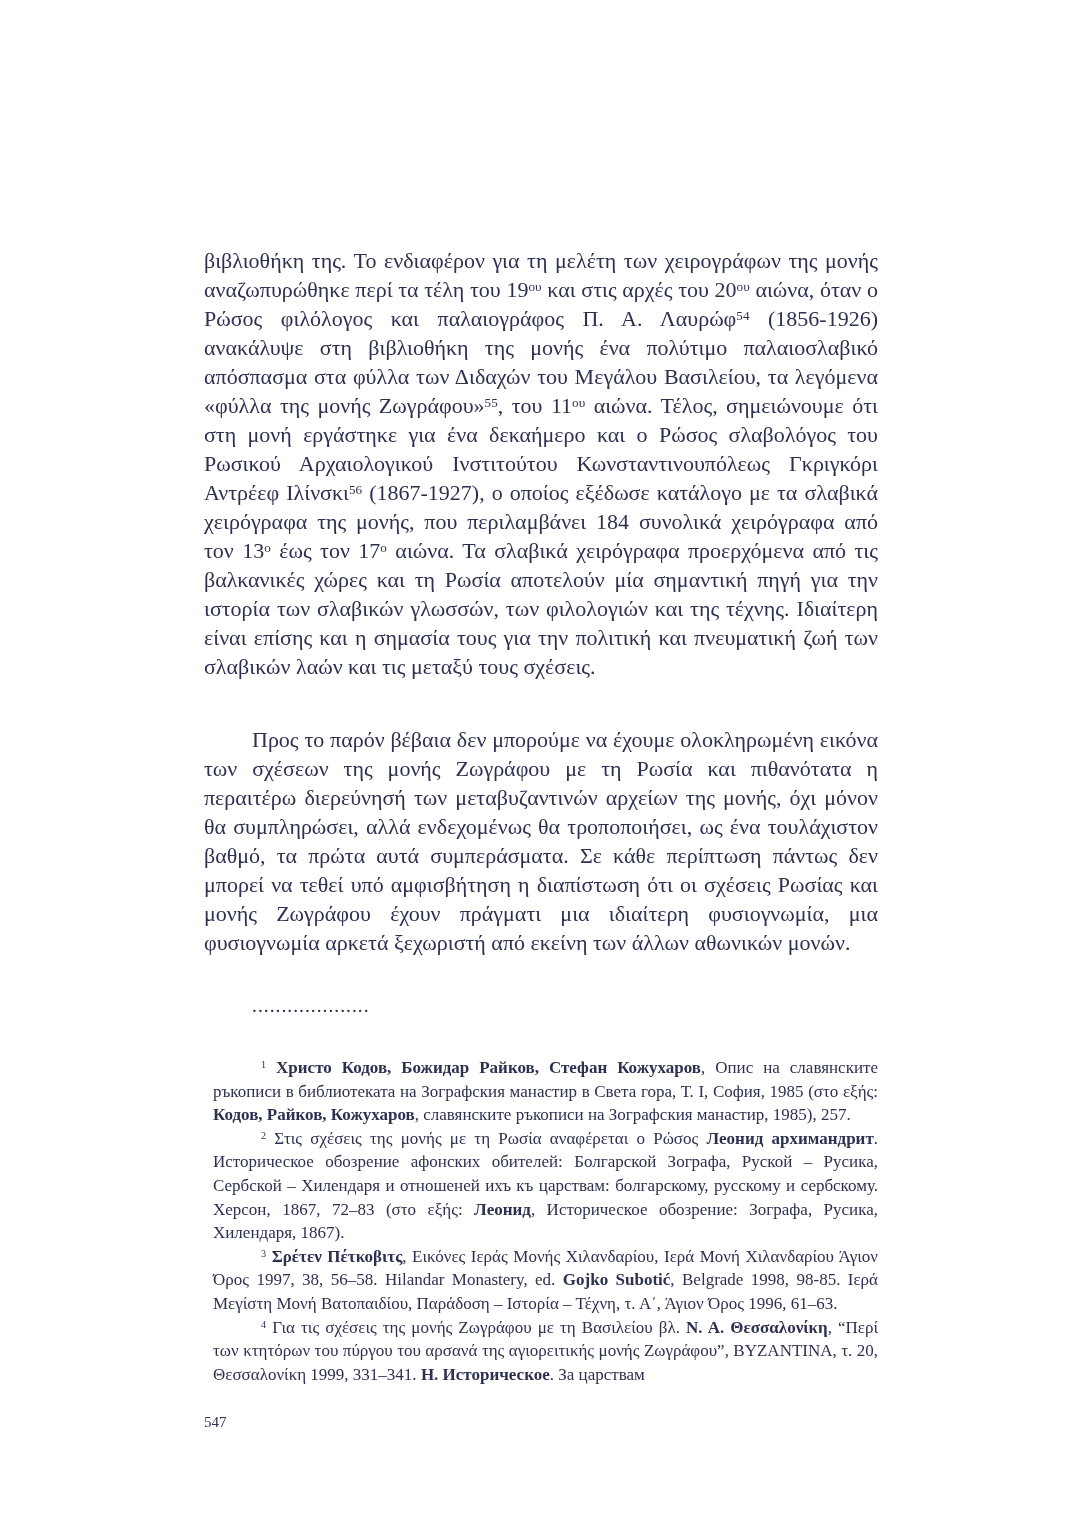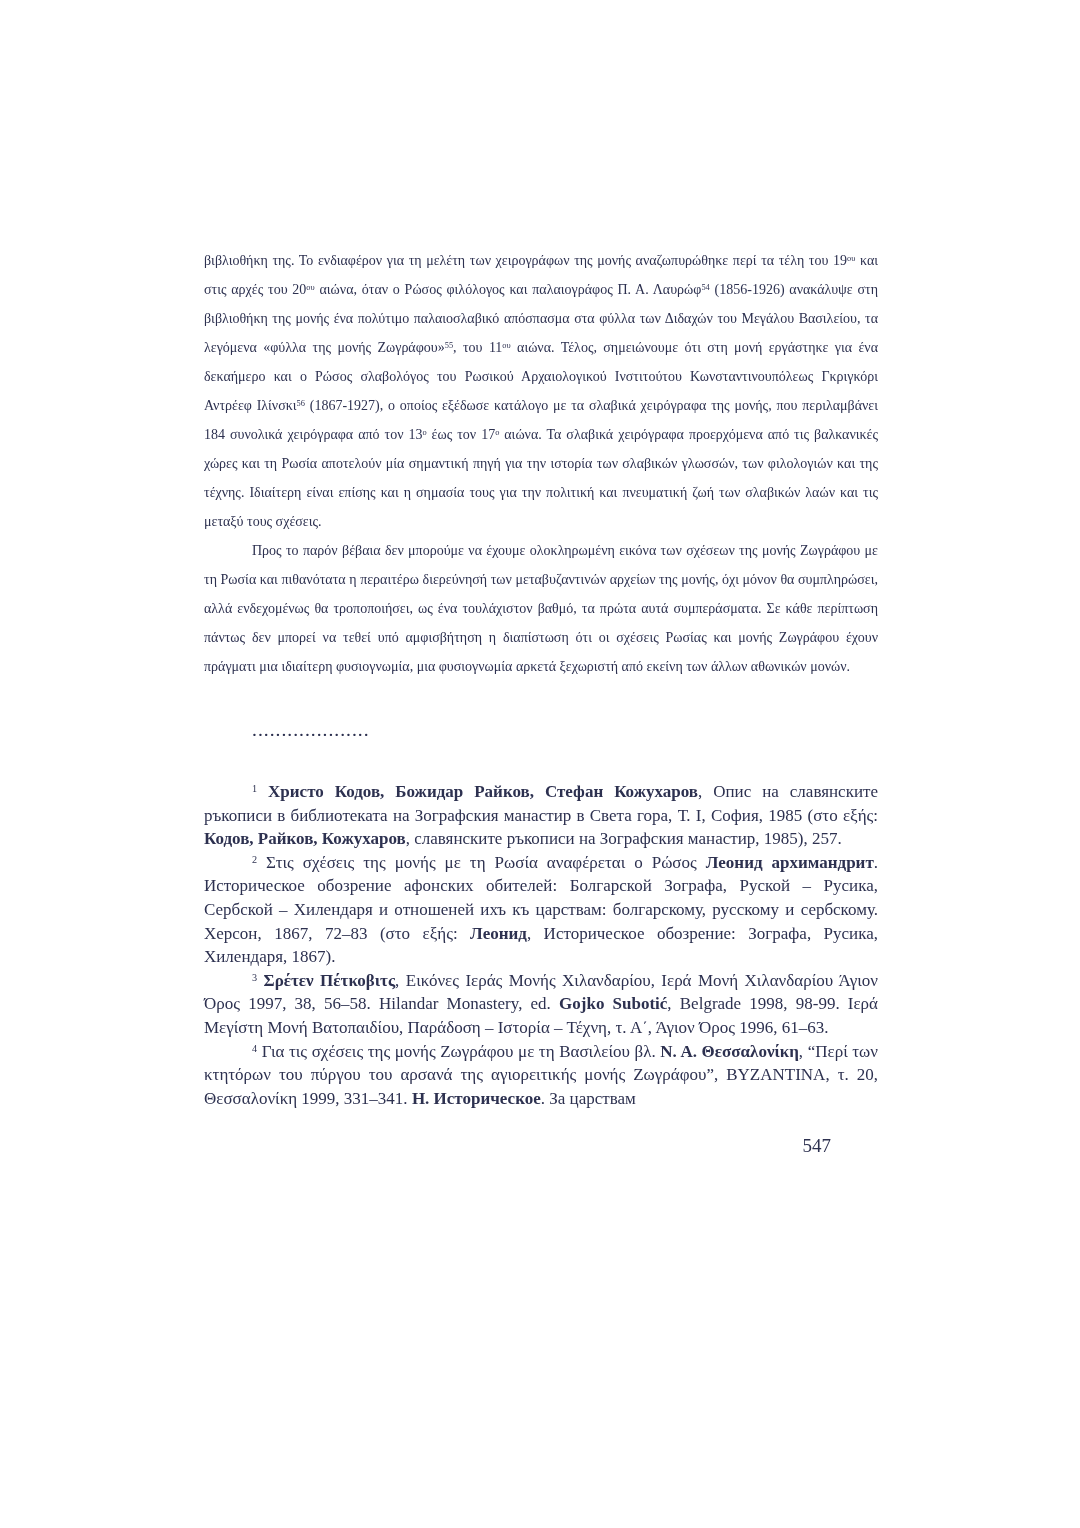--- a/index.html
+++ b/index.html
@@ -14,25 +14,25 @@
     color: #2d3150;
     overflow: hidden;
   }
   .content {
     position: absolute;
     left: 204px;
     top: 246px;
     width: 674px;
   }
   .body-text p {
-    font-size: 14px;
+    font-size: 22px;
     line-height: 29px;
     text-align: justify;
   }
-  .para-indent { text-indent: 48px; }
+  .para-indent { text-indent: 48px; margin-top: 44px; }
   sup {
     font-size: 0.6em;
     line-height: 0;
     vertical-align: baseline;
     position: relative;
     top: -0.45em;
   }
   .b { font-weight: bold; }
   .separator {
     margin-top: 34px;
@@ -40,45 +40,46 @@
     font-size: 19.5px;
     line-height: 29px;
     letter-spacing: 1px;
   }
   .footnotes { margin-top: 36px; }
   .footnotes p {
     font-size: 17px;
     line-height: 23.6px;
     text-align: justify;
     text-indent: 48px;
+    margin-left: 9px;
   }
   .page-number {
     margin-top: 24px;
-    text-align: right;
+    text-align: left;
     padding-right: 47px;
-    font-size: 19px;
+    font-size: 15px;
     line-height: 24px;
   }
 </style>
 </head>
 <body>
 
 <div class="page">
   <div class="content">
 
     <div class="body-text">
       <p><span>βιβλιοθήκη της. Το ενδιαφέρον για τη μελέτη των χειρογράφων της μονής αναζωπυρώθηκε περί τα τέλη του 19</span><sup>ου</sup><span> και στις αρχές του 20</span><sup>ου</sup><span> αιώνα, όταν ο Ρώσος φιλόλογος και παλαιογράφος Π. Α. Λαυρώφ</span><sup>54</sup><span> (1856-1926) ανακάλυψε στη βιβλιοθήκη της μονής ένα πολύτιμο παλαιοσλαβικό απόσπασμα στα φύλλα των Διδαχών του Μεγάλου Βασιλείου, τα λεγόμενα «φύλλα της μονής Ζωγράφου»</span><sup>55</sup><span>, του 11</span><sup>ου</sup><span> αιώνα. Τέλος, σημειώνουμε ότι στη μονή εργάστηκε για ένα δεκαήμερο και ο Ρώσος σλαβολόγος του Ρωσικού Αρχαιολογικού Ινστιτούτου Κωνσταντινουπόλεως Γκριγκόρι Αντρέεφ Ιλίνσκι</span><sup>56</sup><span> (1867-1927), ο οποίος εξέδωσε κατάλογο με τα σλαβικά χειρόγραφα της μονής, που περιλαμβάνει 184 συνολικά χειρόγραφα από τον 13</span><sup>ο</sup><span> έως τον 17</span><sup>ο</sup><span> αιώνα. Τα σλαβικά χειρόγραφα προερχόμενα από τις βαλκανικές χώρες και τη Ρωσία αποτελούν μία σημαντική πηγή για την ιστορία των σλαβικών γλωσσών, των φιλολογιών και της τέχνης. Ιδιαίτερη είναι επίσης και η σημασία τους για την πολιτική και πνευματική ζωή των σλαβικών λαών και τις μεταξύ τους σχέσεις.</span></p>
       <p class="para-indent"><span>Προς το παρόν βέβαια δεν μπορούμε να έχουμε ολοκληρωμένη εικόνα των σχέσεων της μονής Ζωγράφου με τη Ρωσία και πιθανότατα η περαιτέρω διερεύνησή των μεταβυζαντινών αρχείων της μονής, όχι μόνον θα συμπληρώσει, αλλά ενδεχομένως θα τροποποιήσει, ως ένα τουλάχιστον βαθμό, τα πρώτα αυτά συμπεράσματα. Σε κάθε περίπτωση πάντως δεν μπορεί να τεθεί υπό αμφισβήτηση η διαπίστωση ότι οι σχέσεις Ρωσίας και μονής Ζωγράφου έχουν πράγματι μια ιδιαίτερη φυσιογνωμία, μια φυσιογνωμία αρκετά ξεχωριστή από εκείνη των άλλων αθωνικών μονών.</span></p>
     </div>
 
     <div class="separator">....................</div>
 
     <div class="footnotes">
       <p><sup>1</sup><span> </span><span class="b">Христо Кодов, Божидар Райков, Стефан Кожухаров</span><span>, Опис на славянските ръкописи в библиотеката на Зографския манастир в Света гора, Т. I, София, 1985 (στο εξής: </span><span class="b">Кодов, Райков, Кожухаров</span><span>, славянските ръкописи на Зографския манастир, 1985), 257.</span></p>
       <p><sup>2</sup><span> Στις σχέσεις της μονής με τη Ρωσία αναφέρεται ο Ρώσος </span><span class="b">Леонид архимандрит</span><span>. Историческое обозрение афонских обителей: Болгарской Зографа, Руской – Русика, Сербской – Хилендаря и отношеней ихъ къ царствам: болгарскому, русскому и сербскому. Херсон, 1867, 72–83 (στο εξής: </span><span class="b">Леонид</span><span>, Историческое обозрение: Зографа, Русика, Хилендаря, 1867).</span></p>
-      <p><sup>3</sup><span> </span><span class="b">Σρέτεν Πέτκοβιτς</span><span>, Εικόνες Ιεράς Μονής Χιλανδαρίου, Ιερά Μονή Χιλανδαρίου Άγιον Όρος 1997, 38, 56–58. Hilandar Monastery, ed. </span><span class="b">Gojko Subotić</span><span>, Belgrade 1998, 98-99. Ιερά Μεγίστη Μονή Βατοπαιδίου, Παράδοση – Ιστορία – Τέχνη, τ. Α΄, Άγιον Όρος 1996, 61–63.</span></p>
+      <p><sup>3</sup><span> </span><span class="b">Σρέτεν Πέτκοβιτς</span><span>, Εικόνες Ιεράς Μονής Χιλανδαρίου, Ιερά Μονή Χιλανδαρίου Άγιον Όρος 1997, 38, 56–58. Hilandar Monastery, ed. </span><span class="b">Gojko Subotić</span><span>, Belgrade 1998, 98-85. Ιερά Μεγίστη Μονή Βατοπαιδίου, Παράδοση – Ιστορία – Τέχνη, τ. Α΄, Άγιον Όρος 1996, 61–63.</span></p>
       <p><sup>4</sup><span> Για τις σχέσεις της μονής Ζωγράφου με τη Βασιλείου βλ. </span><span class="b">Ν. Α. Θεσσαλονίκη</span><span>, “Περί των κτητόρων του πύργου του αρσανά της αγιορειτικής μονής Ζωγράφου”, BYZANTINA, τ. 20, Θεσσαλονίκη 1999, 331–341. </span><span class="b">Н. Историческое</span><span>. За царствам</span></p>
     </div>
 
     <div class="page-number">547</div>
 
   </div>
 </div>
 
 </body></html>

